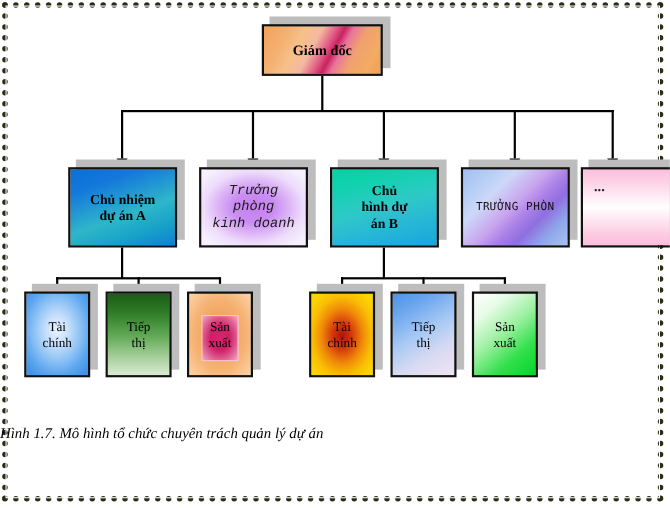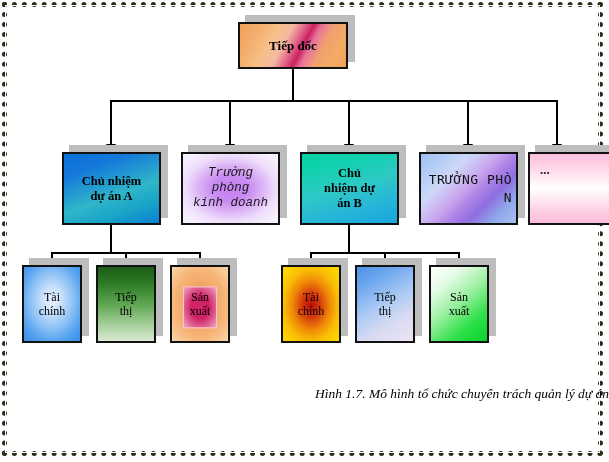--- a/index.html
+++ b/index.html
@@ -129,29 +129,29 @@
   #n-pmB .label { font-weight: bold; font-size: 12.5px; color: #000000; }
 
   #n-deptX { left: 419px; }
   #n-deptX .face {
     background:
       linear-gradient(135deg, #9fc0f2 0%, #b5cdf6 16%, #cdd8f8 30%,
         #c9a5ee 48%, #a97ee6 60%, #8f6fe0 70%, #8ea7ea 84%, #a9c2f2 100%);
   }
   #n-deptX .label {
     font-family: "DejaVu Sans Mono", "Liberation Mono", monospace;
-    font-size: 13px;
+    font-size: 10px;
     letter-spacing: 0.5px;
     color: #111111;
     line-height: 1.35;
     width: 100%;
     padding: 0 4px;
     box-sizing: border-box;
     word-break: break-all;
-    text-align: right;
+    text-align: center;
   }
 
   #n-more { left: 528px; }
   #n-more .face {
     background: linear-gradient(180deg, #fbbfdd 0%, #fdd3e6 18%, #ffffff 50%, #fdd0e4 82%, #fbbcdb 100%);
     align-items: flex-start;
     justify-content: flex-start;
   }
   #n-more .label {
     font-size: 13px;
@@ -205,21 +205,21 @@
   #n-prodB .face {
     background: linear-gradient(140deg, #ffffff 0%, #e6fbe6 22%, #9bf0a0 48%, #31e04b 74%, #05d52a 100%);
   }
 
   
   #caption {
     position: absolute;
     left: 0;
     top: 386px;
     width: 609px;
-    text-align: right;
+    text-align: left;
     font-style: italic;
     font-size: 13.5px;
     color: #000000;
     font-family: "Liberation Serif", "DejaVu Serif", serif;
   }
 </style>
 </head>
 <body>
 
 <div id="page">
@@ -267,21 +267,21 @@
     <div class="arrow" style="left:306px; top:266px;"></div>
     <div class="ln" style="left:384px; top:252px; width:2px; height:15px;"></div>
     <div class="arrow" style="left:380px; top:266px;"></div>
     <div class="ln" style="left:458px; top:252px; width:2px; height:15px;"></div>
     <div class="arrow" style="left:454px; top:266px;"></div>
   </div>
 
   <div class="node" id="n-director">
     <div class="shadow"></div>
     <div class="face">
-      <span class="label">Tiếp đốc</span>
+      <span class="label">Giám đốc</span>
     </div>
   </div>
 
   <div class="node lvl2" id="n-pmA">
     <div class="shadow"></div>
     <div class="face">
       <span class="label">Chủ nhiệm
 dự án A</span>
     </div>
   </div>
@@ -292,21 +292,21 @@
       <span class="label">Trưởng
 phòng
 kinh doanh</span>
     </div>
   </div>
 
   <div class="node lvl2" id="n-pmB">
     <div class="shadow"></div>
     <div class="face">
       <span class="label">Chủ
-nhiệm dự
+hình dự
 án B</span>
     </div>
   </div>
 
   <div class="node lvl2" id="n-deptX">
     <div class="shadow"></div>
     <div class="face">
       <span class="label">TRƯỞNG PHÒN</span>
     </div>
   </div>

